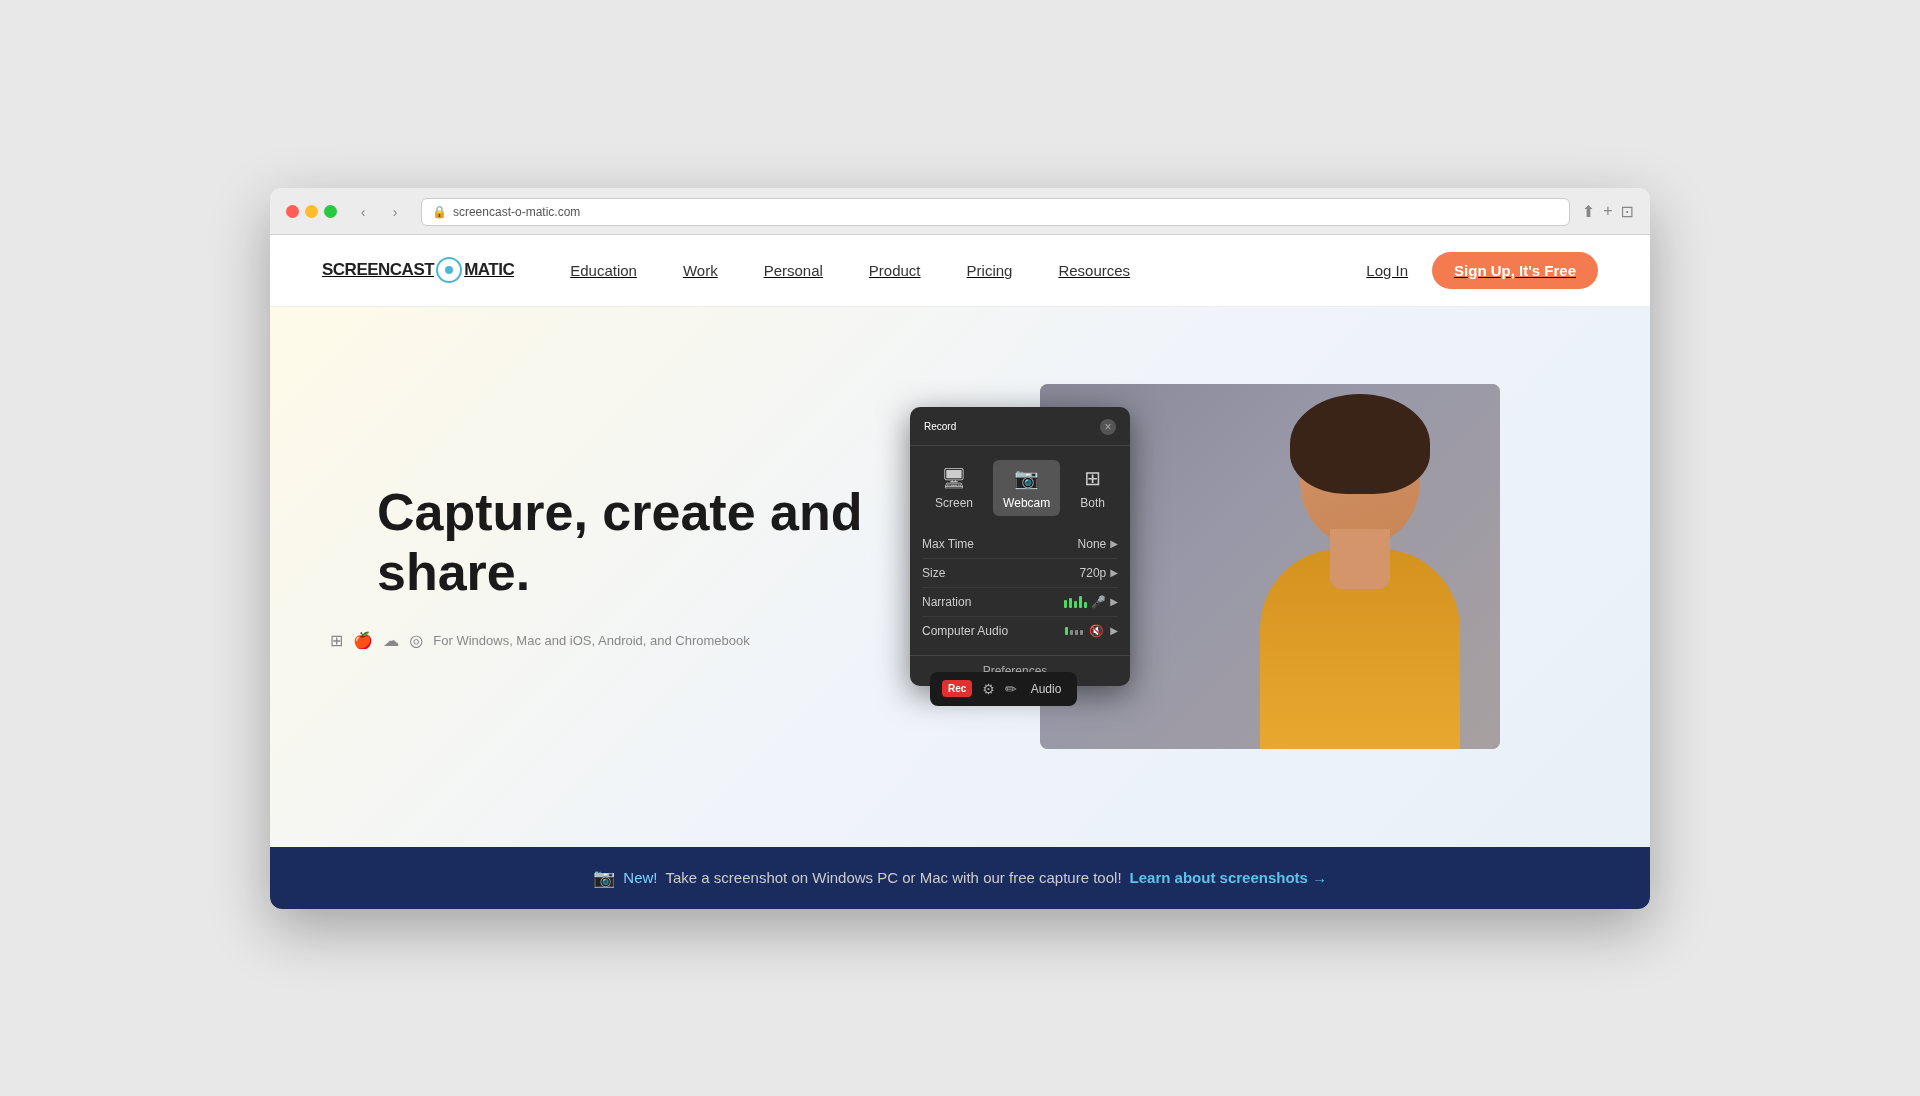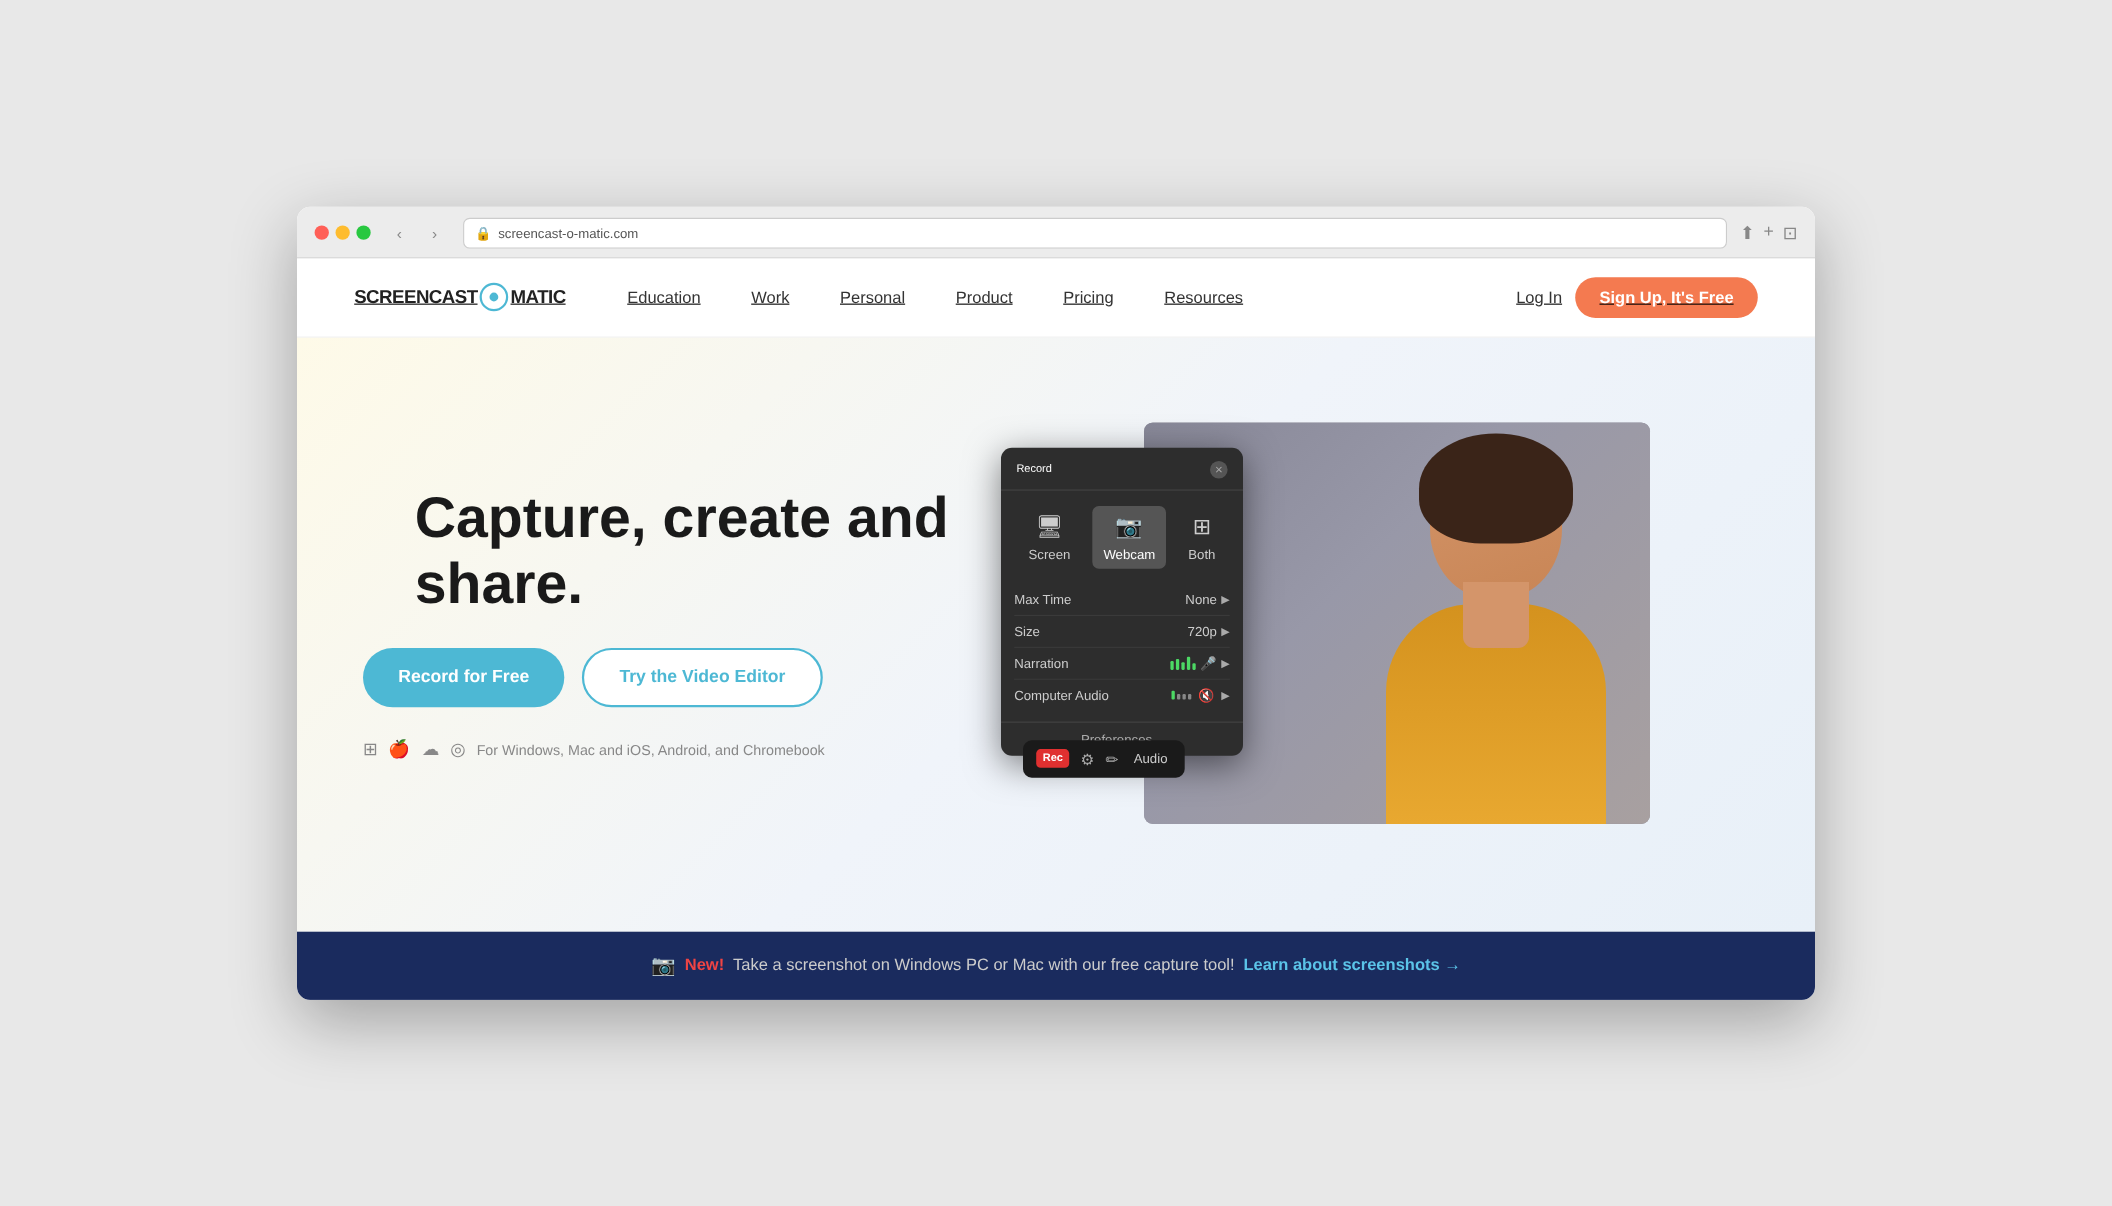--- a/index.html
+++ b/index.html
@@ -96,21 +96,21 @@
       padding: 8px 16px;
       font-size: 15px;
       color: #333;
       text-decoration: none;
       font-weight: 400;
       border-radius: 6px;
       cursor: pointer;
     }
     .nav-actions {
       display: flex;
-      gap: 12px;
+      gap: 24px;
     }
     .login-btn {
       font-size: 15px;
       color: #333;
       background: none;
       border: none;
       cursor: pointer;
       font-weight: 500;
     }
     .signup-btn {
@@ -346,21 +346,21 @@
     
     .banner {
       background: #1a2b5e;
       padding: 20px 60px;
       display: flex;
       align-items: center;
       justify-content: center;
       gap: 8px;
     }
     .banner-camera { font-size: 18px; }
-    .banner-new { font-weight: 700; color: #ef4444; font-size: 15px; }
+    .banner-new { font-weight: 400; color: #7dd3fc; font-size: 15px; }
     .banner-text { color: #ccc; font-size: 15px; }
     .banner-link { color: #5bc4e8; font-size: 15px; font-weight: 600; text-decoration: none; cursor: pointer; }
   </style>
 </head>
 <body>
 
 <div class="browser-window">
 
   <div class="browser-chrome">
     <div class="browser-controls">
@@ -407,24 +407,20 @@
 
       <div class="nav-actions">
         <button class="login-btn">Log In</button>
         <button class="signup-btn">Sign Up, It's Free</button>
       </div>
     </nav>
 
     <section class="hero">
       <div class="hero-left">
         <h1 class="hero-title">Capture, create and share.</h1>
-        <div class="hero-buttons">
-          <button class="btn-record">Record for Free</button>
-          <button class="btn-editor">Try the Video Editor</button>
-        </div>
         <div class="platform-icons">
           <span class="platform-icon">⊞</span>
           <span class="platform-icon">🍎</span>
           <span class="platform-icon">☁</span>
           <span class="platform-icon">◎</span>
           <span>For Windows, Mac and iOS, Android, and Chromebook</span>
         </div>
       </div>
 
       <div class="hero-right">

